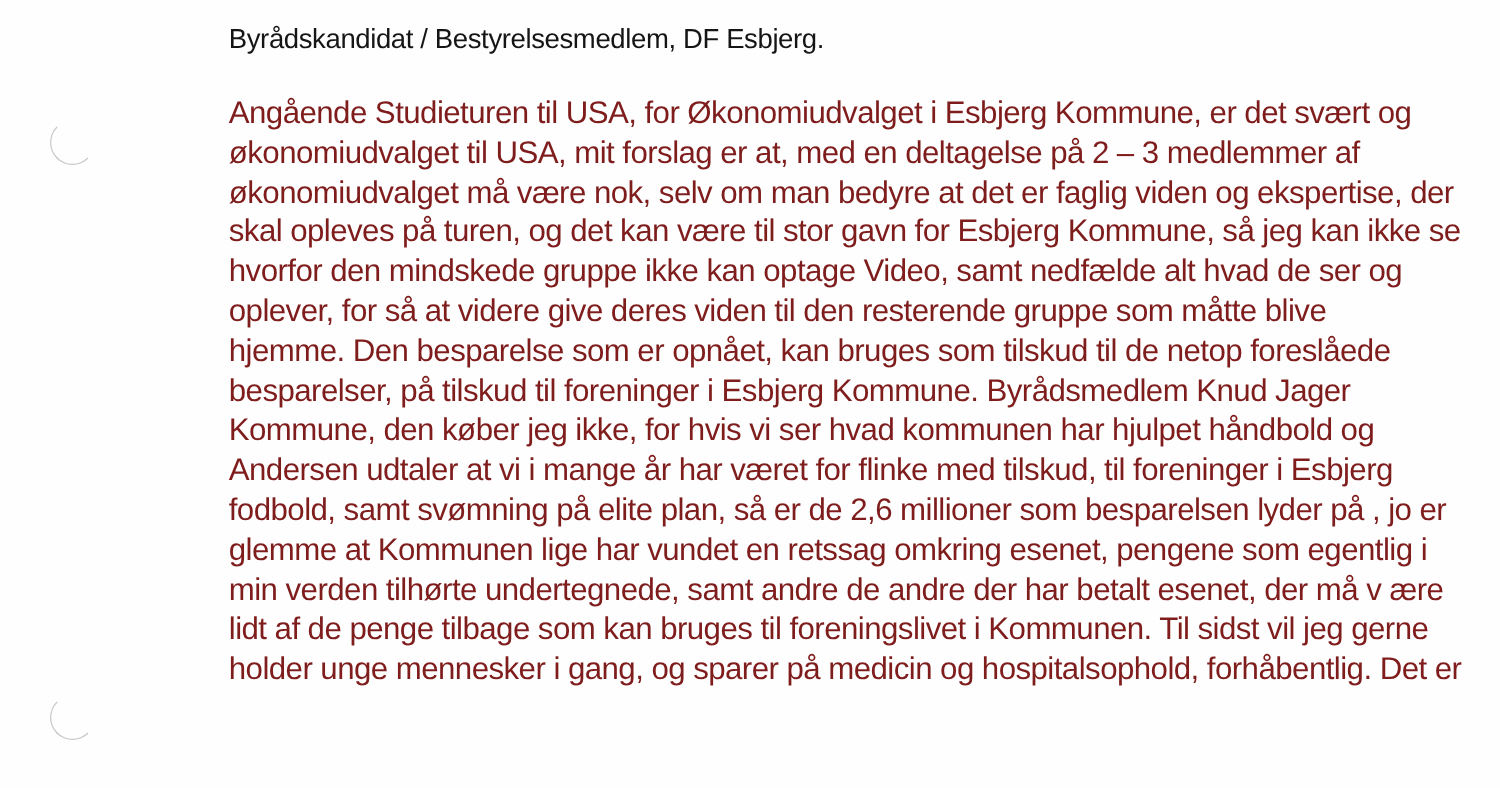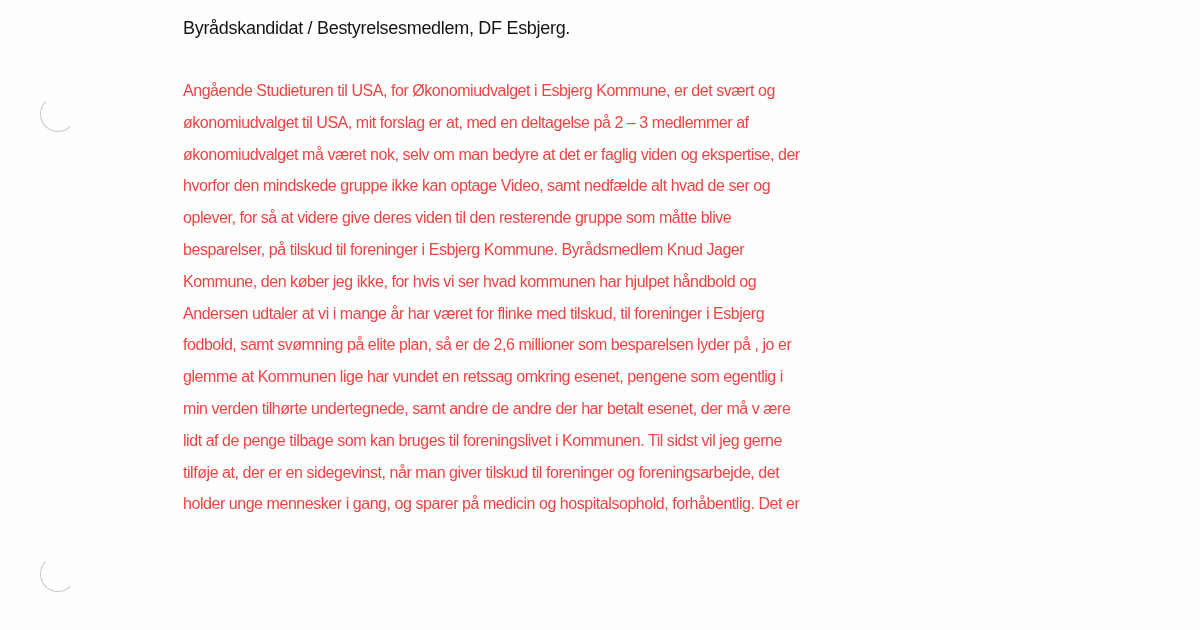--- a/index.html
+++ b/index.html
@@ -21,38 +21,38 @@
       top: 0;
       width: 1200px;
       height: 630px;
       background: #fefefe;
       overflow: hidden;
     }
     .title {
       position: absolute;
       left: 183px;
       top: 18px;
-      font-size: 18px;
+      font-size: 22px;
       letter-spacing: -0.3px;
       color: #151515;
       white-space: nowrap;
     }
     .body-text {
       position: absolute;
       left: 183px;
       top: 75px;
       width: 860px;
     }
     .line {
       height: 31.8px;
       line-height: 31.8px;
-      font-size: 16px;
+      font-size: 25px;
       letter-spacing: -0.45px;
       white-space: nowrap;
-      color: #ef4444;
+      color: #7f1d1d;
     }
     .punch-hole {
       position: absolute;
       width: 34px;
       height: 34px;
       border-radius: 50%;
       border-left: 1.2px solid #c8c8c8;
       border-bottom: 1.2px solid #c8c8c8;
       border-top: 1.2px solid transparent;
       border-right: 1.2px solid transparent;
@@ -66,26 +66,27 @@
 
 <div class="page">
   <div class="punch-hole hole-1"></div>
   <div class="punch-hole hole-2"></div>
 
   <div class="title">Byrådskandidat / Bestyrelsesmedlem, DF Esbjerg.</div>
 
   <div class="body-text">
     <div class="line">Angående Studieturen til USA, for Økonomiudvalget i Esbjerg Kommune, er det svært og</div>
     <div class="line">økonomiudvalget til USA, mit forslag er at, med en deltagelse på 2 – 3 medlemmer af</div>
-    <div class="line">økonomiudvalget må været nok, selv om man bedyre at det er faglig viden og ekspertise, der</div>
+    <div class="line">økonomiudvalget må være nok, selv om man bedyre at det er faglig viden og ekspertise, der</div>
+    <div class="line">skal opleves på turen, og det kan være til stor gavn for Esbjerg Kommune, så jeg kan ikke se</div>
     <div class="line">hvorfor den mindskede gruppe ikke kan optage Video, samt nedfælde alt hvad de ser og</div>
     <div class="line">oplever, for så at videre give deres viden til den resterende gruppe som måtte blive</div>
+    <div class="line">hjemme. Den besparelse som er opnået, kan bruges som tilskud til de netop foreslåede</div>
     <div class="line">besparelser, på tilskud til foreninger i Esbjerg Kommune. Byrådsmedlem Knud Jager</div>
     <div class="line">Kommune, den køber jeg ikke, for hvis vi ser hvad kommunen har hjulpet håndbold og</div>
     <div class="line">Andersen udtaler at vi i mange år har været for flinke med tilskud, til foreninger i Esbjerg</div>
     <div class="line">fodbold, samt svømning på elite plan, så er de 2,6 millioner som besparelsen lyder på , jo er</div>
     <div class="line">glemme at Kommunen lige har vundet en retssag omkring esenet, pengene som egentlig i</div>
     <div class="line">min verden tilhørte undertegnede, samt andre de andre der har betalt esenet, der må v ære</div>
     <div class="line">lidt af de penge tilbage som kan bruges til foreningslivet i Kommunen. Til sidst vil jeg gerne</div>
-    <div class="line">tilføje at, der er en sidegevinst, når man giver tilskud til foreninger og foreningsarbejde, det</div>
     <div class="line">holder unge mennesker i gang, og sparer på medicin og hospitalsophold, forhåbentlig. Det er</div>
   </div>
 </div>
 
 </body></html>

